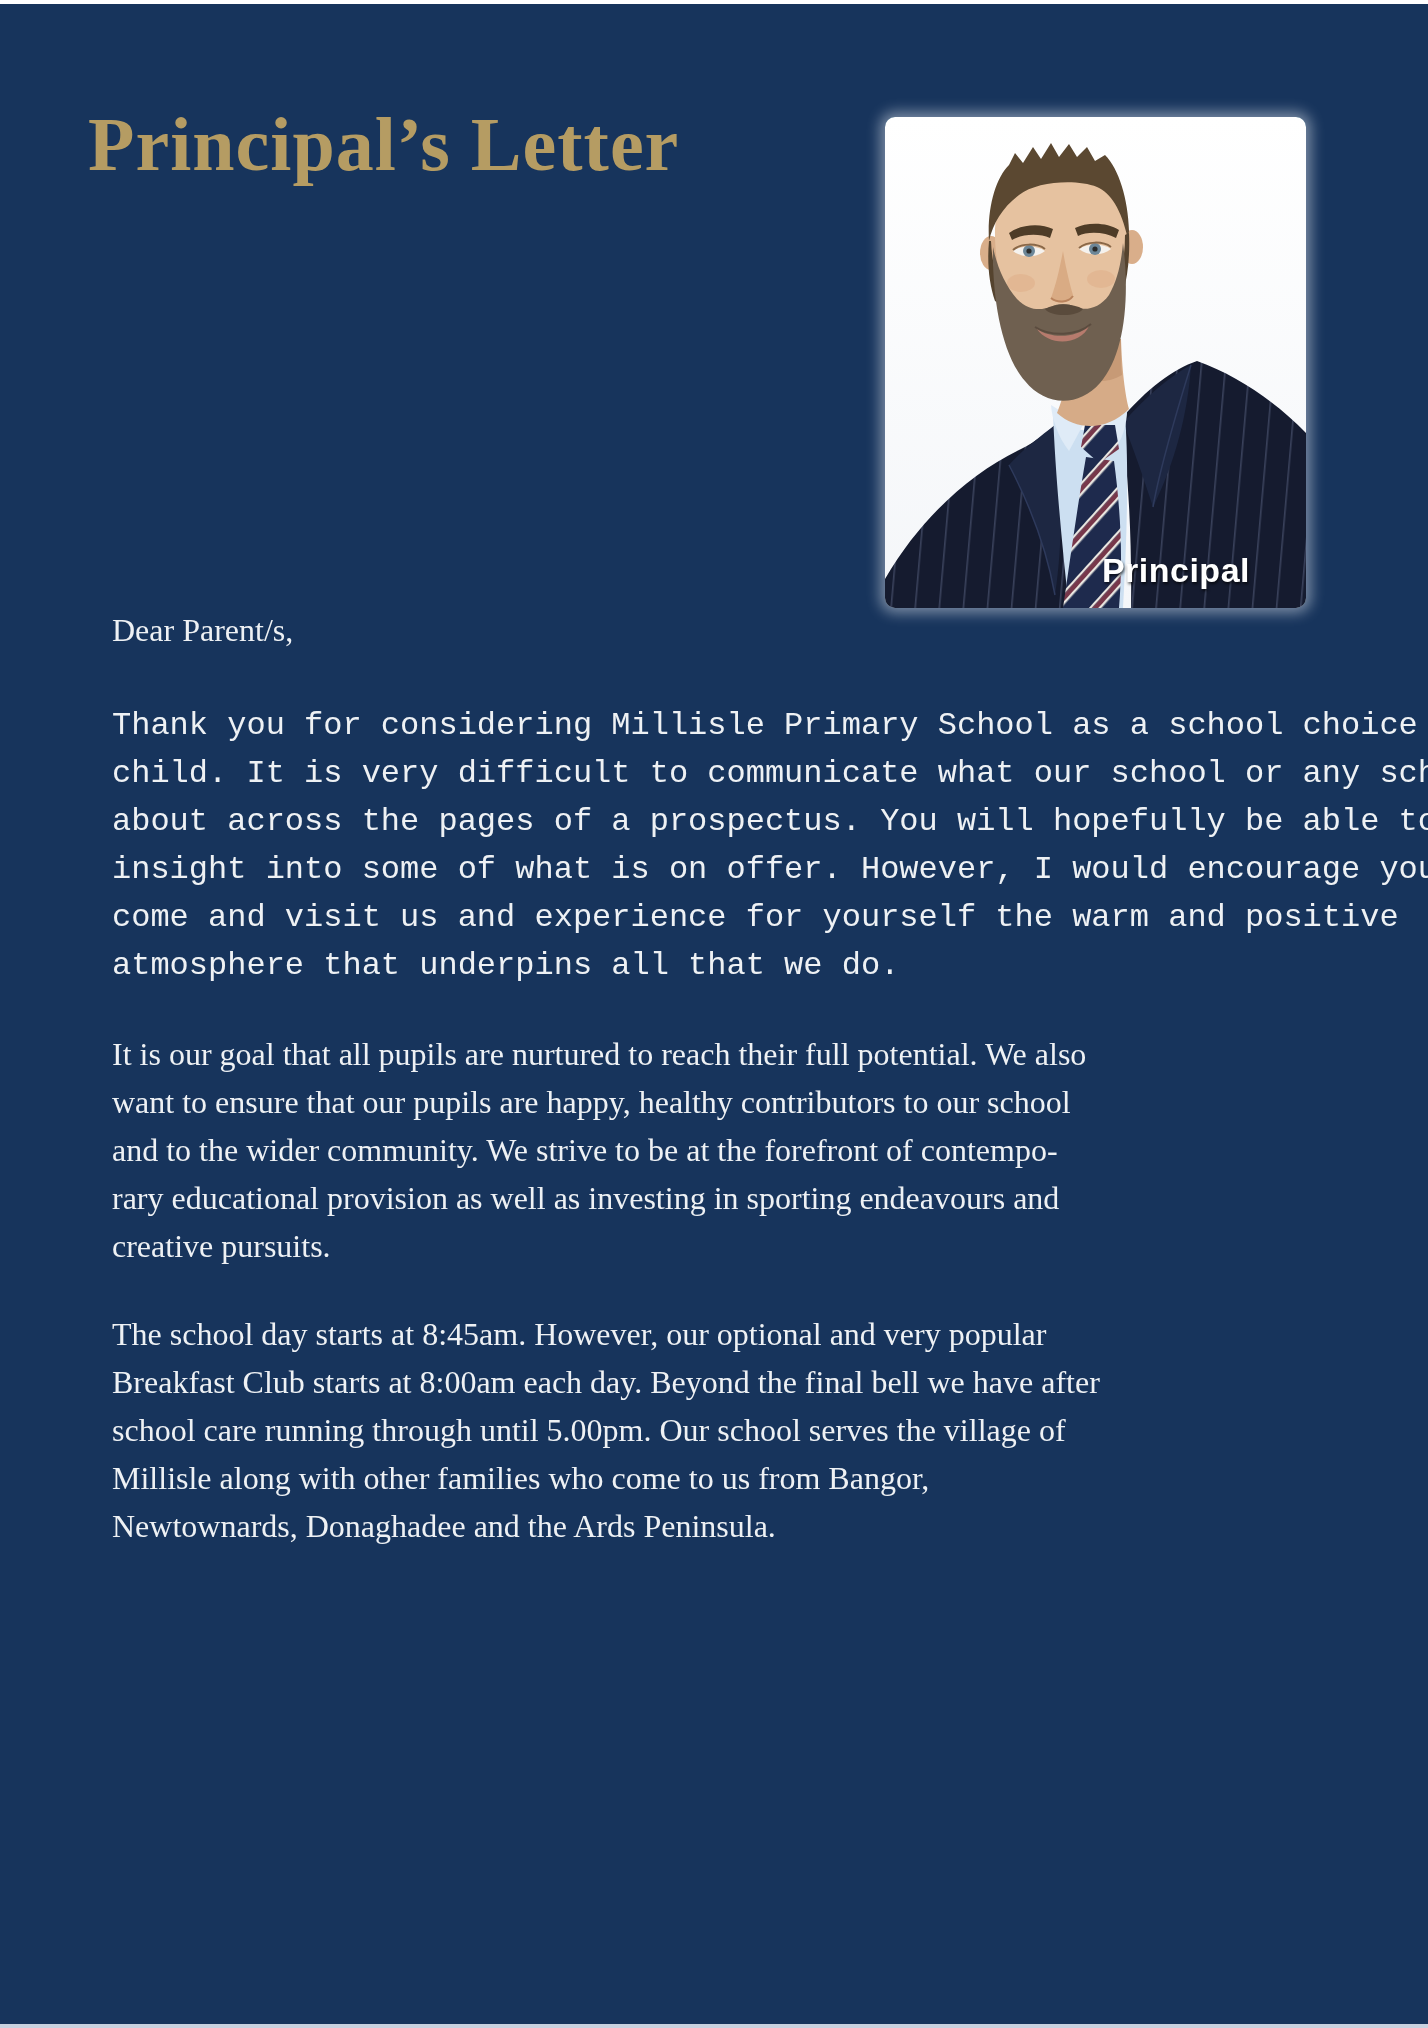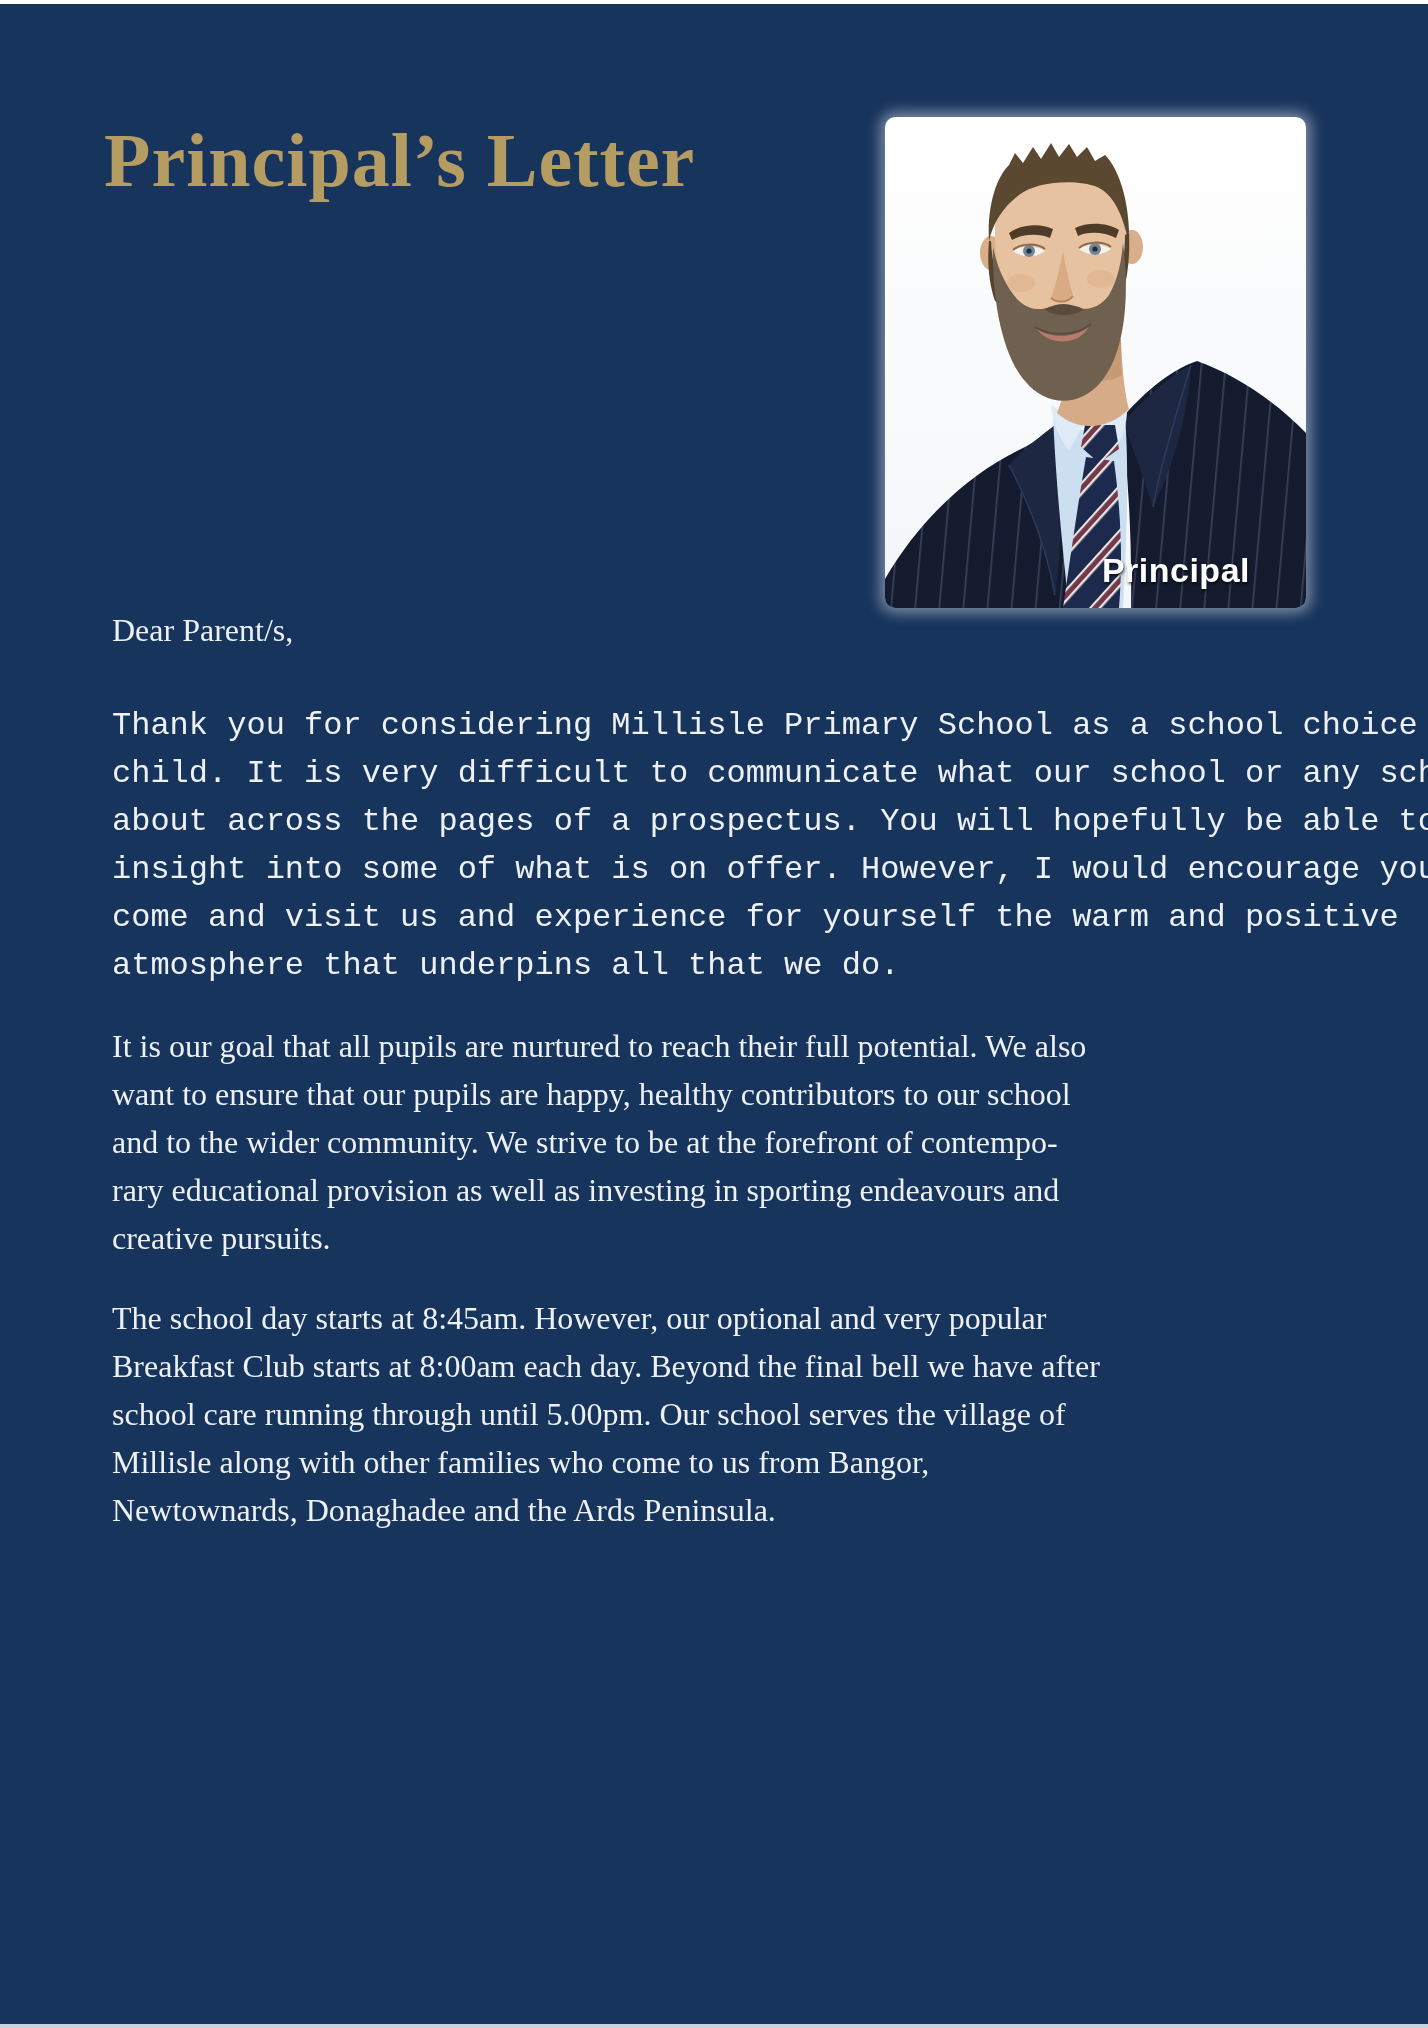--- a/index.html
+++ b/index.html
@@ -12,21 +12,21 @@
   }
   .top-strip{
     position:absolute;left:0;top:0;width:100%;height:4px;
     background:#ffffff;
   }
   .bottom-strip{
     position:absolute;left:0;bottom:0;width:100%;height:4px;
     background:#c9d2e0;
   }
   .title{
-    position:absolute;left:88px;top:102px;margin:16px;
+    position:absolute;left:88px;top:102px;margin:0;
     font-size:76px;line-height:84px;font-weight:700;
     color:#b59c63;letter-spacing:1px;
     font-family:"Liberation Serif","DejaVu Serif",serif;
   }
   .photo{
     position:absolute;left:885px;top:117px;margin:0;
     width:421px;height:491px;
     background:#0c4a6e;
     border-radius:10px;
     box-shadow:0 0 14px 5px rgba(246,249,252,0.45);
@@ -38,21 +38,21 @@
     font-weight:bold;font-size:34px;line-height:38px;
     color:#ffffff;letter-spacing:0.5px;
     text-shadow:1px 2px 3px rgba(0,0,0,0.65);
   }
   .letter{
     position:absolute;left:112px;top:606px;width:1280px;
     font-size:32px;line-height:48px;
     color:#eef1f4;
   }
   .letter p{margin:0;white-space:pre;}
-  .letter .para{margin-top:32px;}
+  .letter .para{margin-top:40px;}
   .letter .para-first{margin-top:48px;font-family:Liberation Mono, monospace;}
   .letter .signature{margin-top:56px;}
 </style>
 </head>
 <body>
 
 <div class="page">
   <div class="top-strip"></div>
 
   <h1 class="title">Principal’s Letter</h1>

